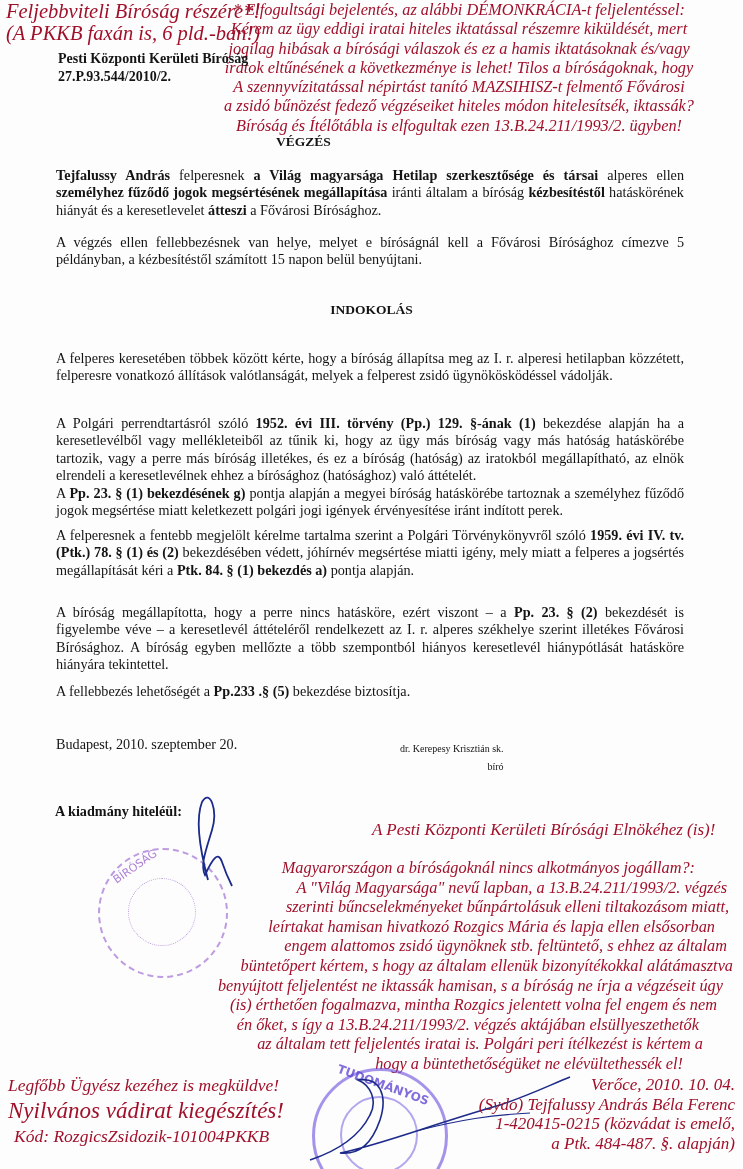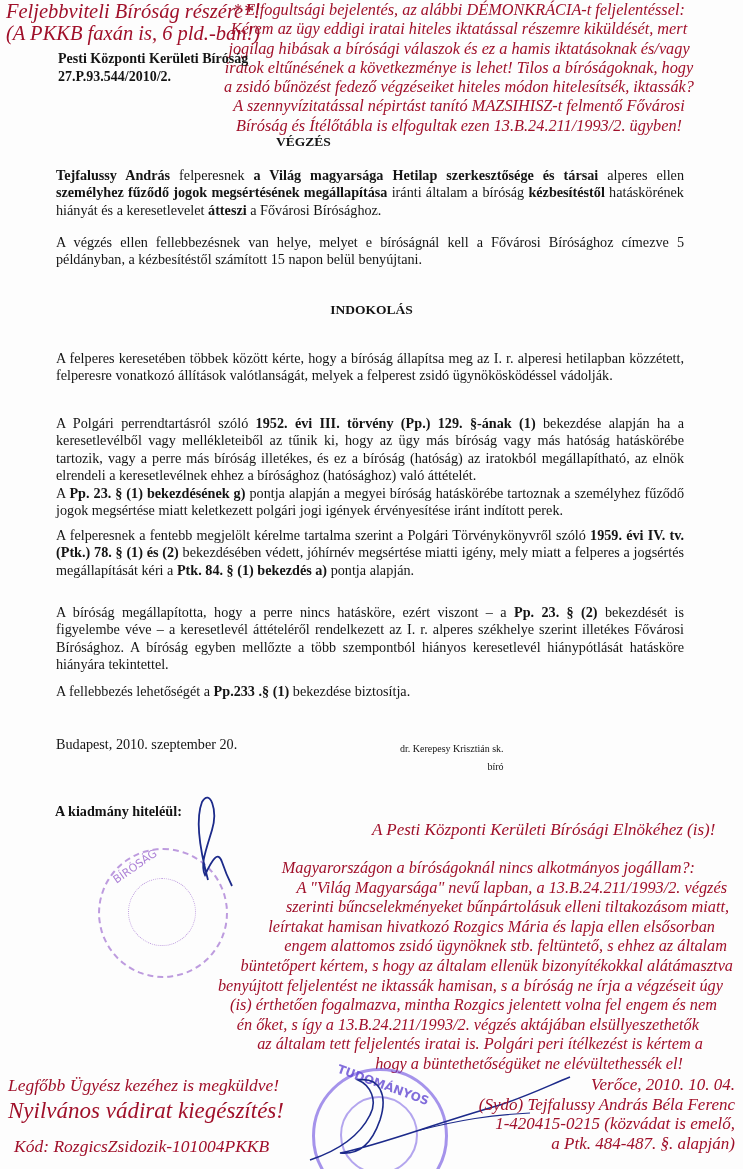--- a/index.html
+++ b/index.html
@@ -33,21 +33,21 @@
   #judge { left: 400px; top: 740px; font-size: 10px; text-align: right; line-height: 18px; }
   #certified { left: 55px; top: 803px; font-size: 14.2px; font-weight: bold; }
 
   #to-president { left: 372px; top: 820px; font-size: 17px; }
   #complaint { left: 180px; top: 858px; width: 563px; text-align: right; font-size: 16.3px; line-height: 19.6px; }
   #complaint div { padding-right: 10px; }
 
   #bottom-left { left: 8px; top: 1075px; }
   #bottom-left .l1 { font-size: 17.5px; }
   #bottom-left .l2 { font-size: 23px; margin-top: 2px; }
-  #bottom-left .l3 { font-size: 17.5px; margin-top: 12px; padding-left: 6px; }
+  #bottom-left .l3 { font-size: 17.5px; margin-top: 2px; padding-left: 6px; }
 
   #signature-block { right: 8px; top: 1075px; text-align: right; font-size: 17px; line-height: 19.7px; }
 
   .stamp { border-radius: 50%; opacity: 0.55; }
   #court-stamp { left: 98px; top: 848px; width: 126px; height: 126px; border: 2px dashed #8a4cc6; }
   #court-stamp-inner { left: 128px; top: 878px; width: 66px; height: 66px; border: 1px dotted #8a4cc6; border-radius: 50%; opacity: 0.55; }
   #stamp-text-1 { left: 110px; top: 860px; font-size: 11px; color: #8a4cc6; font-family: "DejaVu Sans", sans-serif; transform: rotate(-35deg); opacity: 0.7; }
   #assoc-stamp { left: 312px; top: 1068px; width: 130px; height: 130px; border: 3px solid #6a4de0; opacity: 0.6; }
   #assoc-stamp-inner { left: 340px; top: 1096px; width: 74px; height: 74px; border: 2px solid #6a4de0; border-radius: 50%; opacity: 0.5; }
   #stamp-text-2 { left: 335px; top: 1078px; font-size: 12px; color: #5a3ed0; font-family: "DejaVu Sans", sans-serif; font-weight: bold; transform: rotate(20deg); opacity: 0.75; }
@@ -59,22 +59,22 @@
 <div id="top-left-note" class="abs red">
   <div>Feljebbviteli Bíróság részére*!</div>
   <div>(A PKKB faxán is, 6 pld.-ban!)</div>
 </div>
 
 <div id="bias-note" class="abs red">
   <div>* Elfogultsági bejelentés, az alábbi DÉMONKRÁCIA-t feljelentéssel:</div>
   <div>Kérem az ügy eddigi iratai hiteles iktatással részemre kiküldését, mert</div>
   <div>jogilag hibásak a bírósági válaszok és ez a  hamis iktatásoknak és/vagy</div>
   <div>iratok eltűnésének a következménye is lehet! Tilos a bíróságoknak, hogy</div>
+  <div>A szennyvízitatással népirtást tanító MAZSIHISZ-t felmentő Fővárosi</div>
   <div>a zsidó bűnözést fedező végzéseiket hiteles módon hitelesítsék, iktassák?</div>
-  <div>A szennyvízitatással népirtást tanító MAZSIHISZ-t felmentő Fővárosi</div>
   <div>Bíróság és Ítélőtábla is elfogultak ezen 13.B.24.211/1993/2. ügyben!</div>
 </div>
 
 <div id="court-header" class="abs blk">
   <div>Pesti Központi Kerületi Bíróság</div>
   <div>27.P.93.544/2010/2.</div>
 </div>
 
 <div id="title-vegzes" class="abs blk">VÉGZÉS</div>
 
@@ -99,21 +99,21 @@
 
 <div id="p5" class="abs para blk">
   <p><span>A felperesnek a fentebb megjelölt kérelme tartalma szerint a Polgári Törvénykönyvről szóló </span><b>1959. évi IV. tv. (Ptk.) 78. § (1) és (2)</b><span> bekezdésében védett, jóhírnév megsértése miatti igény, mely miatt a felperes a jogsértés megállapítását kéri a </span><b>Ptk. 84. § (1) bekezdés a)</b><span> pontja alapján.</span></p>
 </div>
 
 <div id="p6" class="abs para blk">
   <p><span>A bíróság megállapította, hogy a perre nincs hatásköre, ezért viszont – a </span><b>Pp. 23. § (2)</b><span> bekezdését is figyelembe véve – a keresetlevél áttételéről rendelkezett az I. r. alperes székhelye szerint illetékes Fővárosi Bírósághoz. A bíróság egyben mellőzte a több szempontból hiányos keresetlevél hiánypótlását hatásköre hiányára tekintettel.</span></p>
 </div>
 
 <div id="p7" class="abs para blk">
-  <p><span>A fellebbezés lehetőségét a </span><b>Pp.233 .§ (1)</b><span> bekezdése biztosítja.</span></p>
+  <p><span>A fellebbezés lehetőségét a </span><b>Pp.233 .§ (5)</b><span> bekezdése biztosítja.</span></p>
 </div>
 
 <div id="place-date" class="abs blk">Budapest, 2010. szeptember 20.</div>
 
 <div id="judge" class="abs blk">
   <div>dr. Kerepesy Krisztián sk.</div>
   <div>bíró</div>
 </div>
 
 <div id="certified" class="abs blk">A kiadmány hiteléül:</div>

